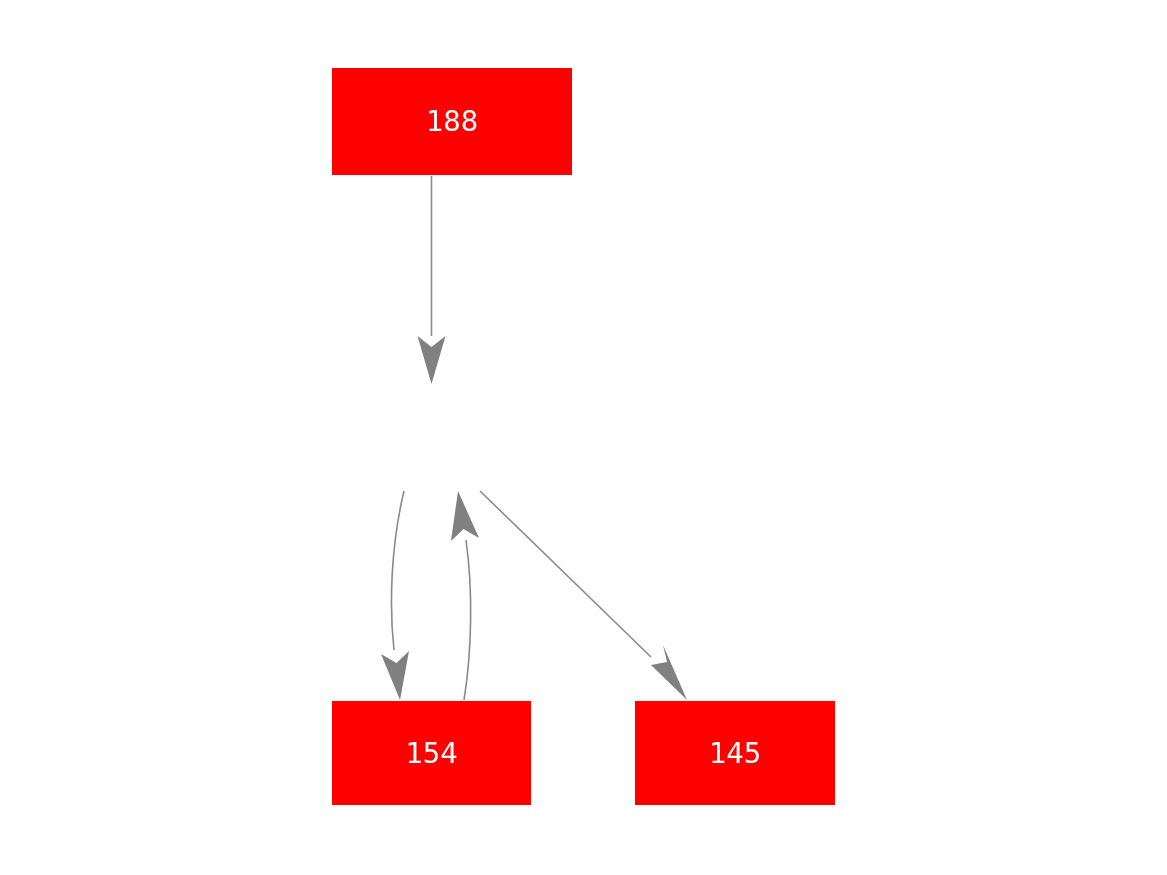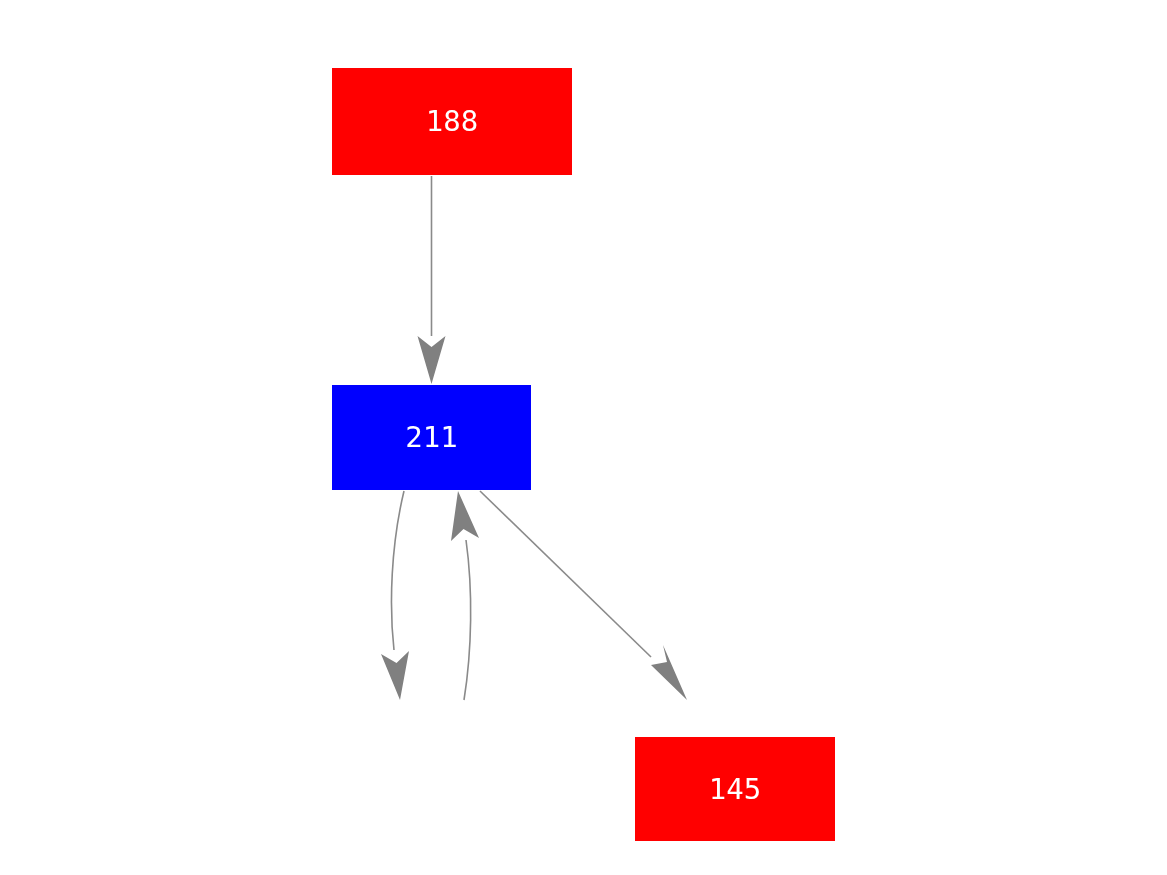--- a/index.html
+++ b/index.html
@@ -66,22 +66,22 @@
       <path d="M 480,491 L 651,657" fill="none" stroke="#8a8a8a" stroke-width="1.6"></path>
       <path d="M 687,700 L 651,665 L 667,662 L 663,645 Z" fill="#808080"></path>
     </g>
 
   </svg>
 
   <div class="node" style="left:332px; top:68px; width:240px; height:107px; background:#ff0000;">
     <span class="node-label">188</span>
   </div>
 
-  <div class="node" style="left:332px; top:385px; width:199px; height:105px; background:#0000ff;">
-    <span class="node-label">211</span>
+
+  <div class="node" style="left:332px; top:701px; width:199px; height:104px; background:#ff0000;">
+    <span class="node-label">154</span>
   </div>
 
-
-  <div class="node" style="left:635px; top:701px; width:200px; height:104px; background:#ff0000;margin-top:36px;">
+  <div class="node" style="left:635px; top:701px; width:200px; height:104px; background:#ff0000;">
     <span class="node-label">145</span>
   </div>
 
 </div>
 
 </body></html>

